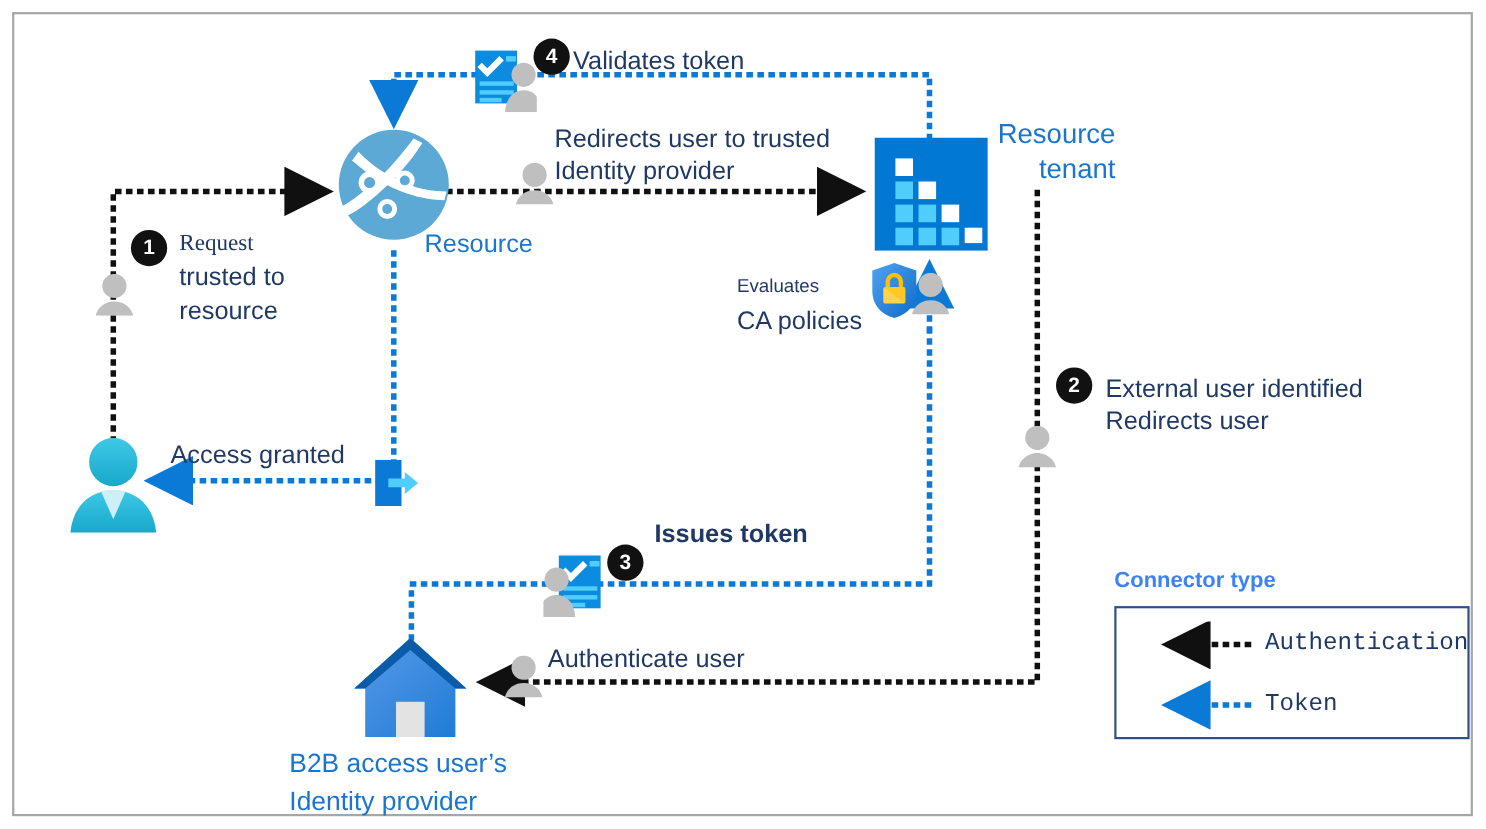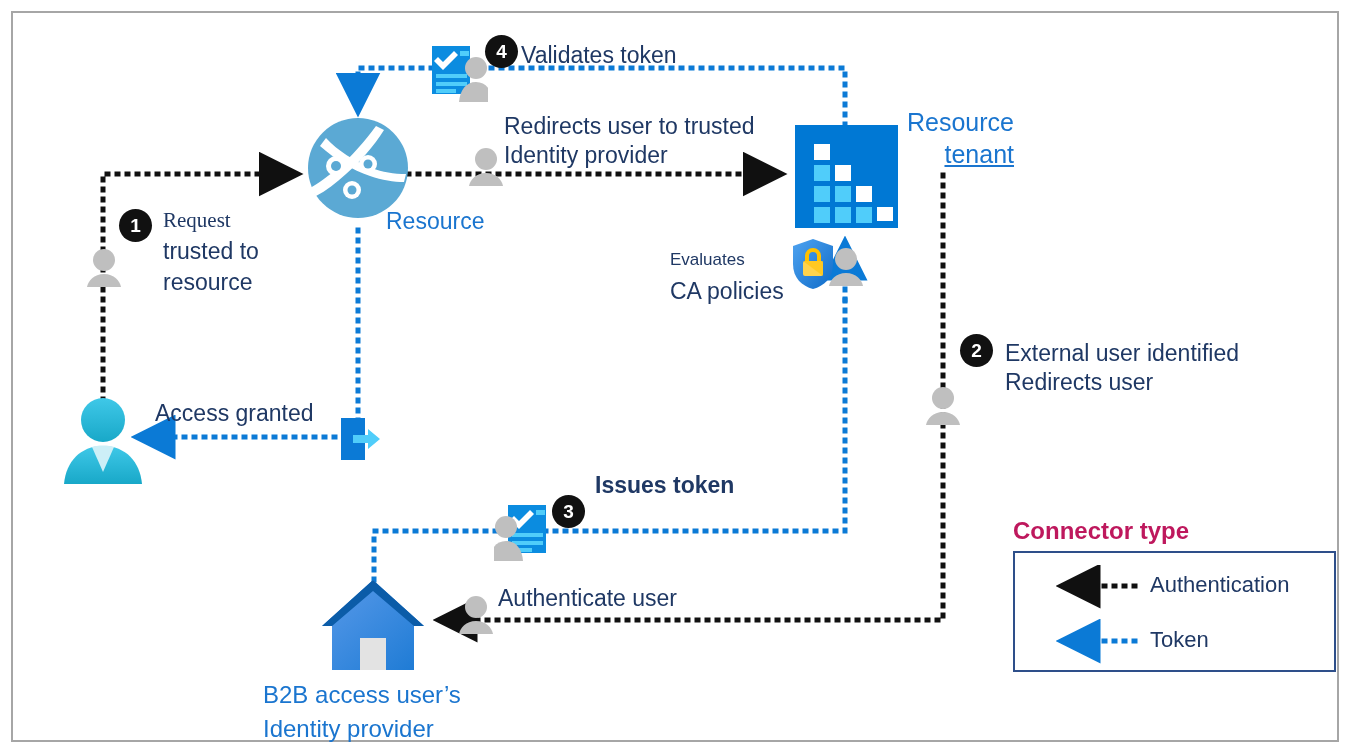--- a/index.html
+++ b/index.html
@@ -8,22 +8,22 @@
   #frame{position:absolute;left:11px;top:11px;width:1328px;height:731px;border:2px solid #a6a6a6;box-sizing:border-box;}
   .abs{position:absolute;}
   .txt{position:absolute;color:#1F3864;font-family:"Liberation Sans",sans-serif;font-size:21px;line-height:26px;white-space:pre;}
   .blu{color:#1A75CF;}
   .badge{position:absolute;width:33px;height:33px;border-radius:50%;background:#111111;color:#ffffff;
          font-family:"Liberation Sans",sans-serif;font-size:19px;font-weight:bold;
          display:flex;align-items:center;justify-content:center;}
   svg{display:block;}
   #wires{position:absolute;left:0;top:0;width:1351px;height:754px;pointer-events:none;}
   .lg-box{position:absolute;border:2px solid #2E4F8A;box-sizing:border-box;background:#fff;}
-  .lg-label{position:absolute;color:#be185d;font-size:24px;font-weight:bold;font-family:"Liberation Sans",sans-serif;white-space:pre;}
-  .lg-item{position:absolute;color:#1F3864;font-size:22px;font-family:Liberation Sans, sans-serif;white-space:pre;}
+  .lg-label{position:absolute;color:#3b82f6;font-size:20px;font-weight:bold;font-family:"Liberation Sans",sans-serif;white-space:pre;}
+  .lg-item{position:absolute;color:#1F3864;font-size:22px;font-family:Liberation Mono, monospace;white-space:pre;}
 </style>
 </head>
 <body>
 
 <div id="stage">
 
   <div id="frame"></div>
 
   <svg id="wires" viewBox="0 0 1351 754">
     <defs>
@@ -98,21 +98,21 @@
         <rect x="40" y="61" width="16" height="16" fill="#50CDFA"></rect>
         <rect x="61" y="61" width="16" height="16" fill="#FFFFFF"></rect>
         <rect x="19" y="82" width="16" height="16" fill="#50CDFA"></rect>
         <rect x="40" y="82" width="16" height="16" fill="#50CDFA"></rect>
         <rect x="61" y="82" width="16" height="16" fill="#50CDFA"></rect>
         <rect x="82" y="82" width="16" height="14" fill="#FFFFFF"></rect>
       </g>
     </svg>
   </div>
   <div class="txt blu" style="left:902px;top:106px;font-size:25px;line-height:32px;text-align:right;width:112px;">Resource</div>
-  <div class="txt blu" style="left:902px;top:138px;font-size:25px;line-height:32px;text-align:right;width:112px;text-decoration:underline;">tenant</div>
+  <div class="txt blu" style="left:902px;top:138px;font-size:25px;line-height:32px;text-align:right;width:112px;">tenant</div>
 
   <div class="abs" style="left:62px;top:398px;width:82px;height:88px;">
     <svg width="82" height="88" viewBox="0 0 82 88">
       <defs>
         <linearGradient id="gcy" x1="0" y1="0" x2="0" y2="1">
           <stop offset="0" stop-color="#3FC8E8"></stop>
           <stop offset="1" stop-color="#18A8C8"></stop>
         </linearGradient>
       </defs>
       <circle cx="41" cy="22" r="22" fill="url(#gcy)"></circle>

